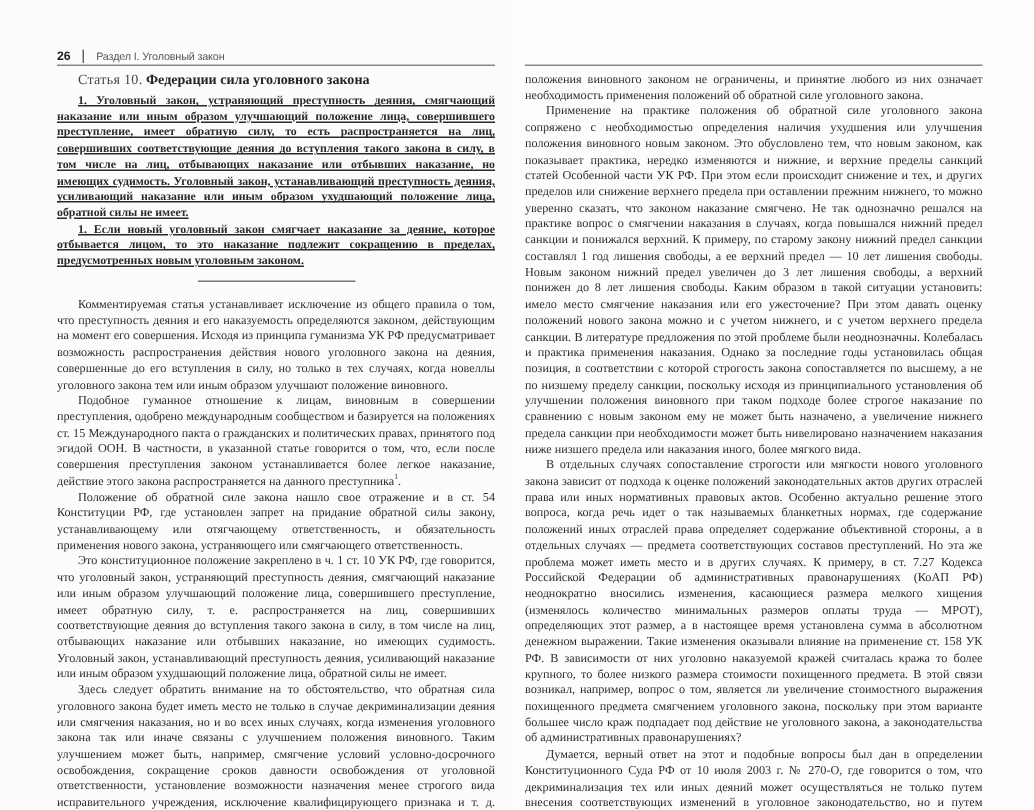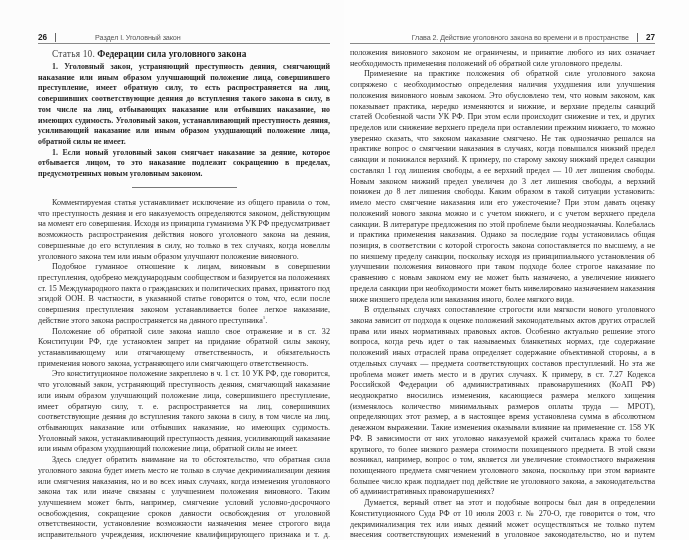--- a/index.html
+++ b/index.html
@@ -17,21 +17,21 @@
   .header {
     position: absolute; top: 31px; height: 12px;
     font-family: "Liberation Sans", sans-serif;
     font-size: 7.2px; color: #555;
     display: flex; align-items: center; white-space: nowrap;
   }
   .left .header { left: 38px; width: 292px; }
   .right .header { left: 6px; width: 305px; justify-content: flex-end; }
   .header .num { font-weight: bold; font-size: 8.2px; color: #222; }
   .header .bar { display: inline-block; width: 1px; height: 9px; background: #666; margin: 0 8px; }
-  .header .title { font-size: 7.2px; color: #555; letter-spacing: -0.1px; margin-left: 31px; }
+  .header .title { font-size: 7.2px; color: #555; letter-spacing: -0.1px; }
   .rule {
     position: absolute; top: 43px; height: 1px; background: #888;
   }
   .left .rule { left: 38px; width: 292px; }
   .right .rule { left: 6px; width: 305px; }
 
   .body {
     position: absolute; top: 48px;
     font-family: "Liberation Serif", serif;
     font-size: 8.15px; line-height: 10.72px;
@@ -42,21 +42,21 @@
   .right .body { left: 6px; width: 305px; }
 
   .body p { margin: 0; text-indent: 14px; }
   .body p.noindent { text-indent: 0; }
   .article-title {
     text-indent: 0 !important; margin: 0 0 2px 14px !important;
     font-size: 9.4px; line-height: 12px; text-align: left;
   }
   .article-title .lbl { font-weight: normal; color: #444; letter-spacing: 0.2px; text-align: right; }
   .article-title .name { font-weight: bold; color: #222; }
-  .law p { font-weight: bold; color: #2a2a2a; font-size: 7.9px; }
+  .law p { font-weight: bold; color: #2a2a2a; font-size: 7.9px; text-decoration: underline; }
   .sep {
     width: 105px; height: 1px; background: #777;
     margin: 7px auto 10px auto;
   }
   sup { font-size: 5px; line-height: 0; vertical-align: super; }
 </style>
 </head>
 <body>
 
 <div class="spread">
@@ -74,35 +74,30 @@
         <span class="lbl">Статья 10.</span>
         <span class="name">Федерации сила уголовного закона</span>
       </p>
       <div class="law">
         <p>1. Уголовный закон, устраняющий преступность деяния, смягчающий наказание или иным образом улучшающий положение лица, совершившего преступление, имеет обратную силу, то есть распространяется на лиц, совершивших соответствующие деяния до вступления такого закона в силу, в том числе на лиц, отбывающих наказание или отбывших наказание, но имеющих судимость. Уголовный закон, устанавливающий преступность деяния, усиливающий наказание или иным образом ухудшающий положение лица, обратной силы не имеет.</p>
         <p>1. Если новый уголовный закон смягчает наказание за деяние, которое отбывается лицом, то это наказание подлежит сокращению в пределах, предусмотренных новым уголовным законом.</p>
       </div>
       <div class="sep"></div>
       <p>Комментируемая статья устанавливает исключение из общего правила о том, что преступность деяния и его наказуемость определяются законом, действующим на момент его совершения. Исходя из принципа гуманизма УК РФ предусматривает возможность распространения действия нового уголовного закона на деяния, совершенные до его вступления в силу, но только в тех случаях, когда новеллы уголовного закона тем или иным образом улучшают положение виновного.</p>
       <p><span>Подобное гуманное отношение к лицам, виновным в совершении преступления, одобрено международным сообществом и базируется на положениях ст. 15 Международного пакта о гражданских и политических правах, принятого под эгидой ООН. В частности, в указанной статье говорится о том, что, если после совершения преступления законом устанавливается более легкое наказание, действие этого закона распространяется на данного преступника</span><sup>1</sup>.</p>
-      <p>Положение об обратной силе закона нашло свое отражение и в ст. 32 Конституции РФ, где установлен запрет на придание обратной силы закону, устанавливающему или отягчающему ответственность, и обязательность применения нового закона, устраняющего или смягчающего ответственность.</p>
+      <p>Положение об обратной силе закона нашло свое отражение и в ст. 54 Конституции РФ, где установлен запрет на придание обратной силы закону, устанавливающему или отягчающему ответственность, и обязательность применения нового закона, устраняющего или смягчающего ответственность.</p>
       <p>Это конституционное положение закреплено в ч. 1 ст. 10 УК РФ, где говорится, что уголовный закон, устраняющий преступность деяния, смягчающий наказание или иным образом улучшающий положение лица, совершившего преступление, имеет обратную силу, т. е. распространяется на лиц, совершивших соответствующие деяния до вступления такого закона в силу, в том числе на лиц, отбывающих наказание или отбывших наказание, но имеющих судимость. Уголовный закон, устанавливающий преступность деяния, усиливающий наказание или иным образом ухудшающий положение лица, обратной силы не имеет.</p>
       <p>Здесь следует обратить внимание на то обстоятельство, что обратная сила уголовного закона будет иметь место не только в случае декриминализации деяния или смягчения наказания, но и во всех иных случаях, когда изменения уголовного закона так или иначе связаны с улучшением положения виновного. Таким улучшением может быть, например, смягчение условий условно-досрочного освобождения, сокращение сроков давности освобождения от уголовной ответственности, установление возможности назначения менее строгого вида исправительного учреждения, исключение квалифицирующего признака и т. д. Варианты улучшения</p>
 
     </div>
   </div>
 
   <div class="page right">
-    <div class="header">
-      <span class="title">Глава 2. Действие уголовного закона во времени и в пространстве</span>
-      <span class="bar"></span>
-      <span class="num">27</span>
-    </div>
     <div class="rule"></div>
 
     <div class="body">
-      <p class="noindent">положения виновного законом не ограничены, и принятие любого из них означает необходимость применения положений об обратной силе уголовного пределы.</p>
+      <p class="noindent">положения виновного законом не ограничены, и принятие любого из них означает необходимость применения положений об обратной силе уголовного закона.</p>
       <p>Применение на практике положения об обратной силе уголовного закона сопряжено с необходимостью определения наличия ухудшения или улучшения положения виновного новым законом. Это обусловлено тем, что новым законом, как показывает практика, нередко изменяются и нижние, и верхние пределы санкций статей Особенной части УК РФ. При этом если происходит снижение и тех, и других пределов или снижение верхнего предела при оставлении прежним нижнего, то можно уверенно сказать, что законом наказание смягчено. Не так однозначно решался на практике вопрос о смягчении наказания в случаях, когда повышался нижний предел санкции и понижался верхний. К примеру, по старому закону нижний предел санкции составлял 1 год лишения свободы, а ее верхний предел — 10 лет лишения свободы. Новым законом нижний предел увеличен до 3 лет лишения свободы, а верхний понижен до 8 лет лишения свободы. Каким образом в такой ситуации установить: имело место смягчение наказания или его ужесточение? При этом давать оценку положений нового закона можно и с учетом нижнего, и с учетом верхнего предела санкции. В литературе предложения по этой проблеме были неоднозначны. Колебалась и практика применения наказания. Однако за последние годы установилась общая позиция, в соответствии с которой строгость закона сопоставляется по высшему, а не по низшему пределу санкции, поскольку исходя из принципиального установления об улучшении положения виновного при таком подходе более строгое наказание по сравнению с новым законом ему не может быть назначено, а увеличение нижнего предела санкции при необходимости может быть нивелировано назначением наказания ниже низшего предела или наказания иного, более мягкого вида.</p>
       <p>В отдельных случаях сопоставление строгости или мягкости нового уголовного закона зависит от подхода к оценке положений законодательных актов других отраслей права или иных нормативных правовых актов. Особенно актуально решение этого вопроса, когда речь идет о так называемых бланкетных нормах, где содержание положений иных отраслей права определяет содержание объективной стороны, а в отдельных случаях — предмета соответствующих составов преступлений. Но эта же проблема может иметь место и в других случаях. К примеру, в ст. 7.27 Кодекса Российской Федерации об административных правонарушениях (КоАП РФ) неоднократно вносились изменения, касающиеся размера мелкого хищения (изменялось количество минимальных размеров оплаты труда — МРОТ), определяющих этот размер, а в настоящее время установлена сумма в абсолютном денежном выражении. Такие изменения оказывали влияние на применение ст. 158 УК РФ. В зависимости от них уголовно наказуемой кражей считалась кража то более крупного, то более низкого размера стоимости похищенного предмета. В этой связи возникал, например, вопрос о том, является ли увеличение стоимостного выражения похищенного предмета смягчением уголовного закона, поскольку при этом варианте большее число краж подпадает под действие не уголовного закона, а законодательства об административных правонарушениях?</p>
       <p>Думается, верный ответ на этот и подобные вопросы был дан в определении Конституционного Суда РФ от 10 июля 2003 г. № 270-О, где говорится о том, что декриминализация тех или иных деяний может осуществляться не только путем внесения соответствующих изменений в уголовное законодательство, но и путем отмены нормативных предписаний иной отраслевой принадлежности, к которым отсылали бланкетные нормы уголовного закона, либо ограничения объема уго-</p>
     </div>
   </div>
 </div>
 
 </body></html>

